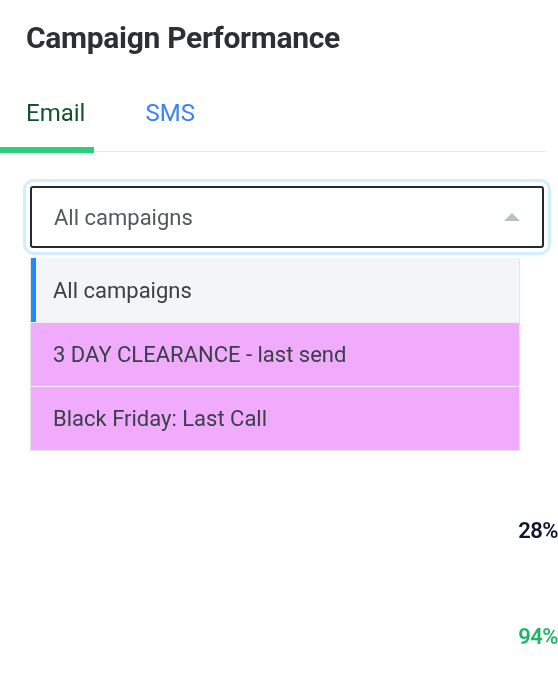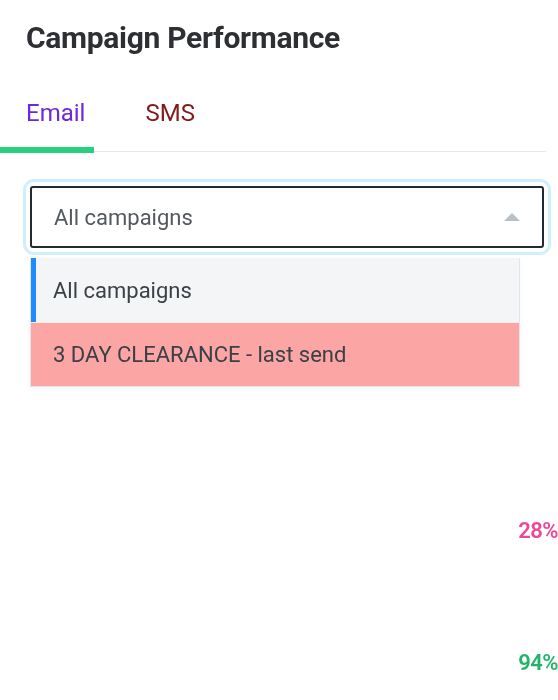--- a/index.html
+++ b/index.html
@@ -29,28 +29,28 @@
     margin-bottom: 46px;
   }
   .tabs {
     display: flex;
     gap: 60px;
     border-bottom: 1px solid #e6e8ea;
     position: relative;
   }
   .tab {
     font-size: 24px;
-    color: #7f1d1d;
+    color: #3b82f6;
     padding-bottom: 26px;
     cursor: pointer;
     position: relative;
     line-height: 1;
   }
   .tab.active {
-    color: #6d28d9;
+    color: #14532d;
   }
   .tab.active::after {
     content: "";
     position: absolute;
     left: -26px;
     bottom: -2px;
     width: 94px;
     height: 6px;
     background: #29d07b;
   }
@@ -104,21 +104,21 @@
   }
   .option {
     height: 64px;
     display: flex;
     align-items: center;
     padding: 0 22px;
     font-size: 22px;
     color: #3b4048;
     border-top: 1px solid #eceef0;
     cursor: pointer;
-    background: #fca5a5;
+    background: #f0abfc;
   }
   .option:first-child {
     border-top: none;
   }
   .option.highlighted {
     background: #f4f5f6;
     position: relative;
   }
   .option.highlighted::before {
     content: "";
@@ -131,26 +131,26 @@
   }
 
   .bg-stat {
     position: absolute;
     right: 0;
     font-size: 22px;
     font-weight: 600;
     letter-spacing: -0.5px;
   }
   .stat-red {
-    color: #ec4899;
+    color: #0f172a;
     top: 518px;
   }
   .stat-green {
     color: #24b36b;
-    top: 650px;
+    top: 624px;
   }
 </style>
 </head>
 <body>
 
 <div class="page">
   <h1 class="title">Campaign Performance</h1>
 
   <div class="tabs">
     <div class="tab active">Email</div>
@@ -161,18 +161,19 @@
     <div class="select-focus-ring">
       <div class="select-box">
         <span class="select-value">All campaigns</span>
         <span class="chevron"></span>
       </div>
     </div>
 
     <div class="dropdown">
       <div class="option highlighted">All campaigns</div>
       <div class="option">3 DAY CLEARANCE - last send</div>
+      <div class="option">Black Friday: Last Call</div>
     </div>
   </div>
 
   <div class="bg-stat stat-red">28%</div>
   <div class="bg-stat stat-green">94%</div>
 </div>
 
 </body></html>

